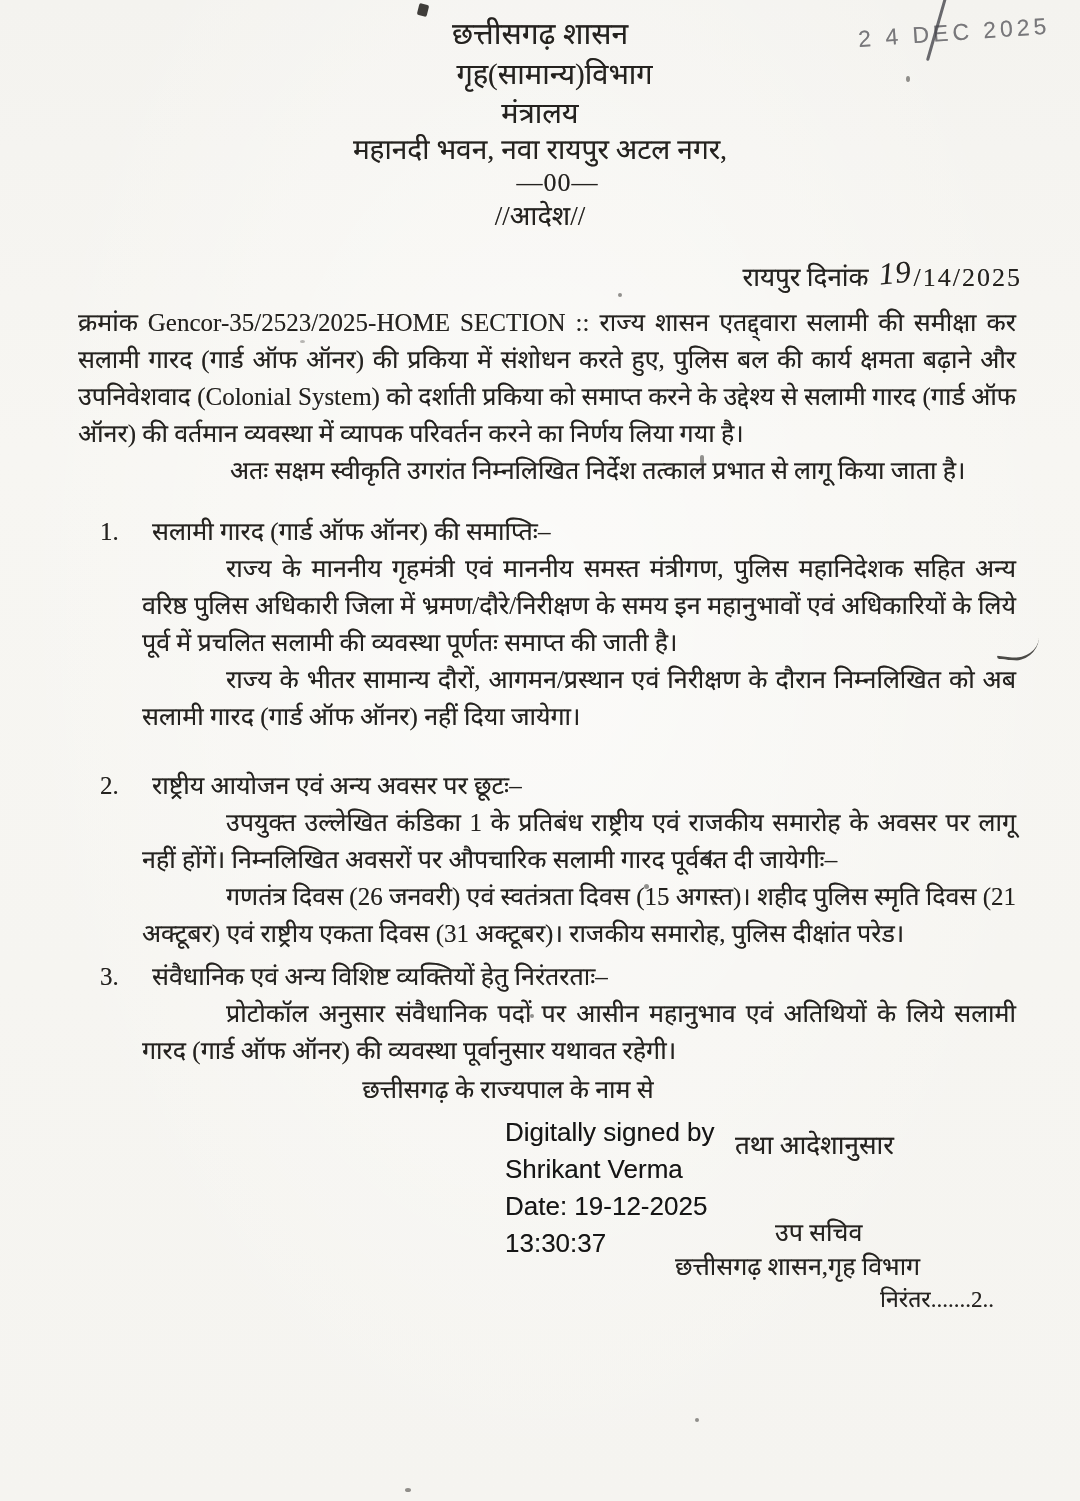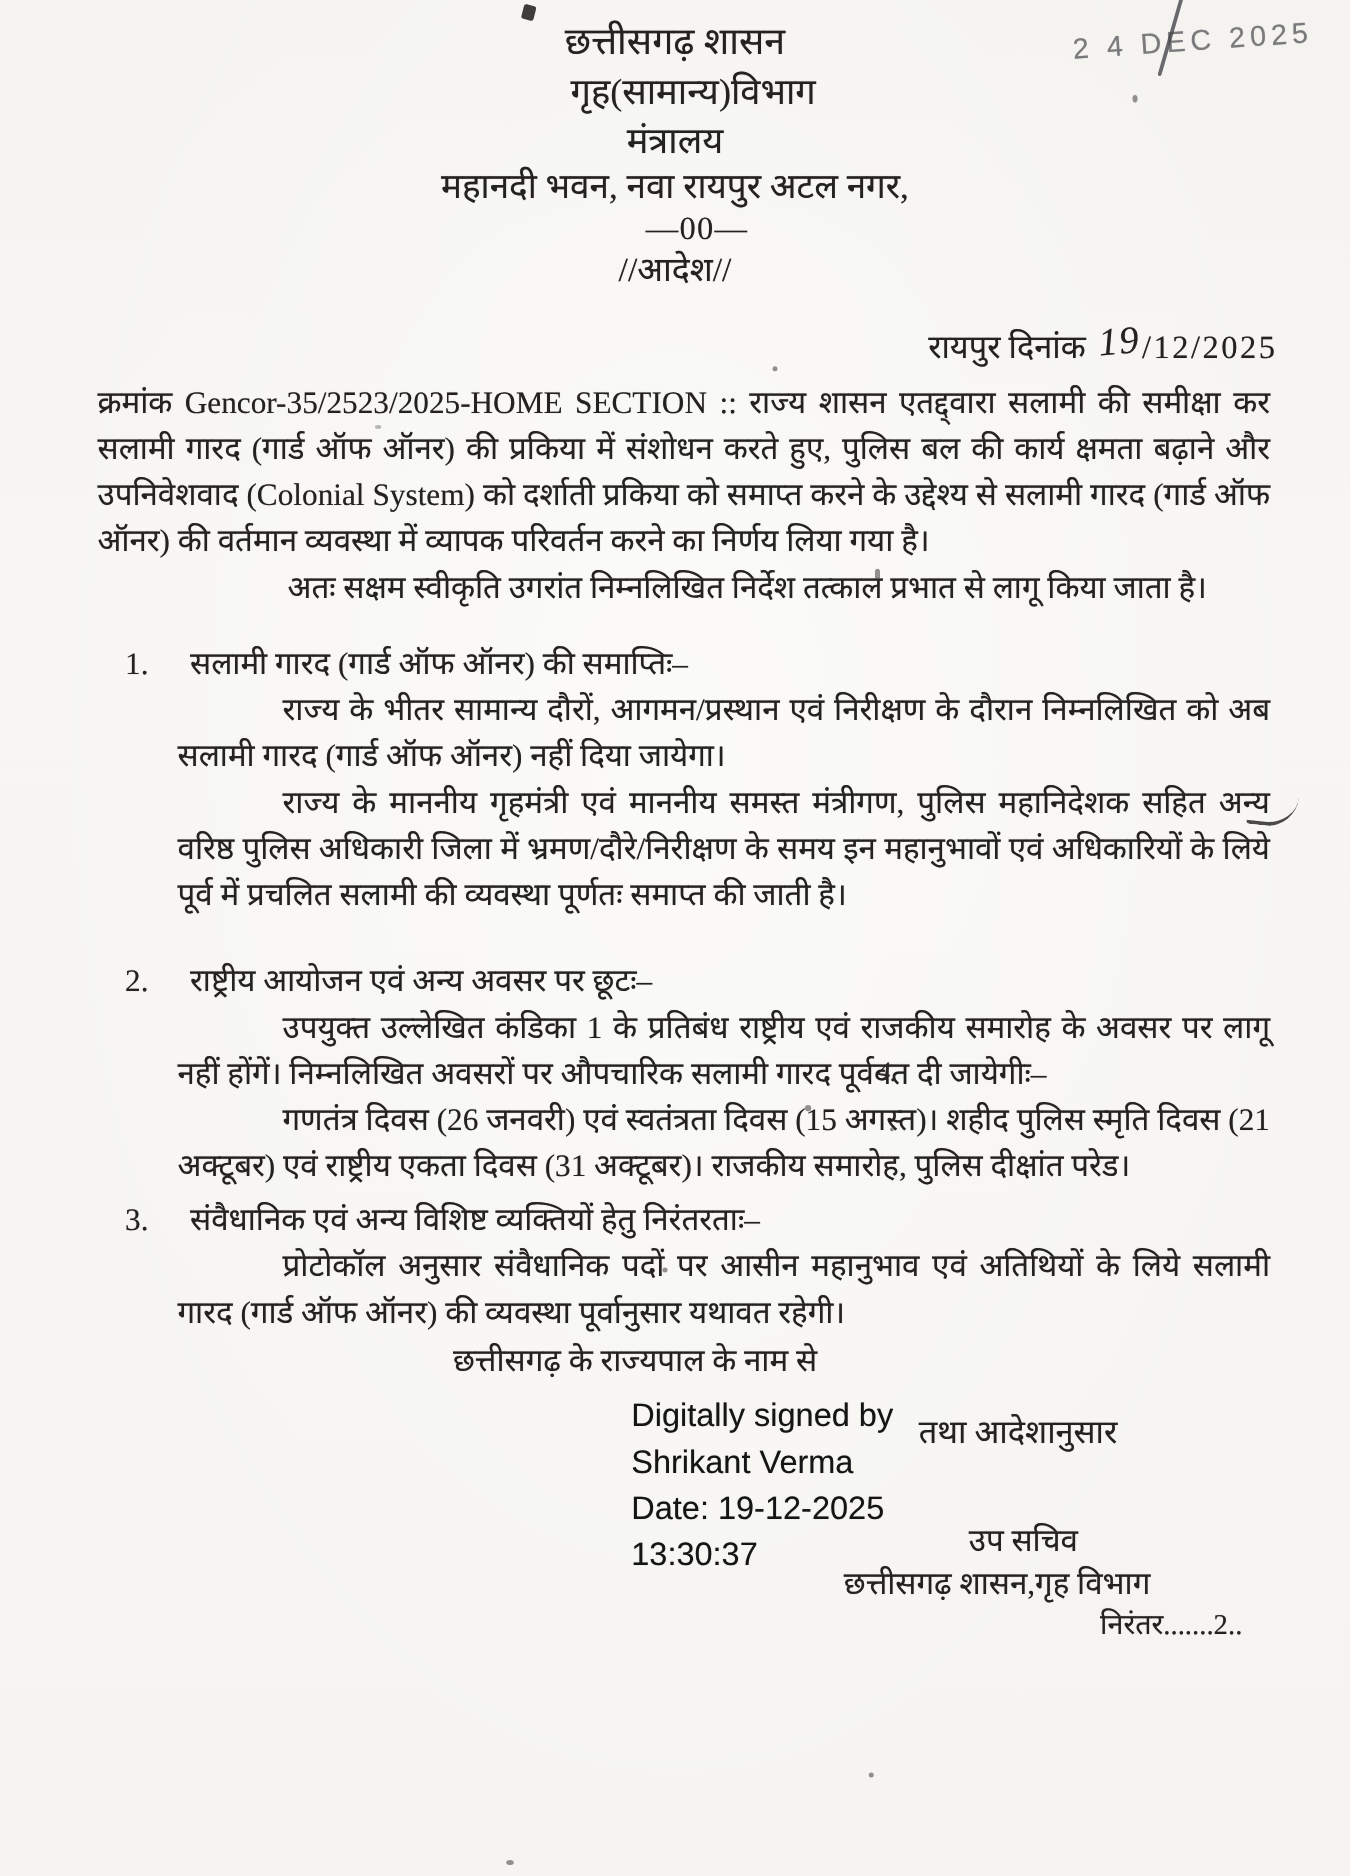--- a/index.html
+++ b/index.html
@@ -106,33 +106,33 @@
   <div class="header">
     <div class="h-line h-govt">छत्तीसगढ़ शासन</div>
     <div class="h-line h-dept">गृह(सामान्य)विभाग</div>
     <div class="h-line h-office">मंत्रालय</div>
     <div class="h-line h-addr">महानदी भवन, नवा रायपुर अटल नगर,</div>
     <div class="h-line h-div">—00—</div>
     <div class="h-line h-title">//आदेश//</div>
   </div>
 
   <div class="dateline">
-    <span>रायपुर  दिनांक</span><span class="day">19</span><span class="rest">/12/2025</span>
+    <span>रायपुर  दिनांक</span><span class="day">19</span><span class="rest">/14/2025</span>
   </div>
 
   <div class="op">क्रमांक Gencor-35/2523/2025-HOME SECTION ::  राज्य शासन एतद्द्वारा सलामी की समीक्षा कर सलामी गारद (गार्ड ऑफ ऑनर) की प्रकिया में संशोधन करते हुए, पुलिस बल की कार्य क्षमता बढ़ाने और उपनिवेशवाद (Colonial System) को दर्शाती प्रकिया को समाप्त करने के उद्देश्य से सलामी गारद (गार्ड ऑफ ऑनर) की वर्तमान व्यवस्था में व्यापक परिवर्तन करने का निर्णय लिया गया है।</div>
   <div class="op op2">अतः सक्षम स्वीकृति उगरांत निम्नलिखित निर्देश तत्काल प्रभात से लागू किया जाता है।</div>
 
   <div class="item">
     <div class="item-head">
       <span class="item-num">1.</span>
       <span>सलामी गारद (गार्ड ऑफ ऑनर) की समाप्तिः–</span>
     </div>
+    <div class="item-para">राज्य के माननीय गृहमंत्री एवं माननीय समस्त मंत्रीगण, पुलिस महानिदेशक सहित अन्य वरिष्ठ पुलिस अधिकारी जिला में भ्रमण/दौरे/निरीक्षण के समय इन महानुभावों एवं अधिकारियों के लिये पूर्व में प्रचलित सलामी की व्यवस्था पूर्णतः समाप्त की जाती है।</div>
     <div class="item-para">राज्य के भीतर सामान्य दौरों, आगमन/प्रस्थान एवं निरीक्षण के दौरान निम्नलिखित को अब सलामी गारद (गार्ड ऑफ ऑनर) नहीं दिया जायेगा।</div>
-    <div class="item-para">राज्य के माननीय गृहमंत्री एवं माननीय समस्त मंत्रीगण, पुलिस महानिदेशक सहित अन्य वरिष्ठ पुलिस अधिकारी जिला में भ्रमण/दौरे/निरीक्षण के समय इन महानुभावों एवं अधिकारियों के लिये पूर्व में प्रचलित सलामी की व्यवस्था पूर्णतः समाप्त की जाती है।</div>
   </div>
 
   <div class="item" style="margin-top:32px;">
     <div class="item-head">
       <span class="item-num">2.</span>
       <span>राष्ट्रीय आयोजन एवं अन्य अवसर पर छूटः–</span>
     </div>
     <div class="item-para">उपयुक्त उल्लेखित कंडिका 1 के प्रतिबंध राष्ट्रीय एवं राजकीय समारोह के अवसर पर लागू नहीं होंगें। निम्नलिखित अवसरों पर औपचारिक सलामी गारद पूर्ववत दी जायेगीः–</div>
     <div class="item-para">गणतंत्र  दिवस (26 जनवरी) एवं स्वतंत्रता दिवस (15 अगस्त)। शहीद पुलिस स्मृति दिवस (21 अक्टूबर) एवं राष्ट्रीय एकता दिवस (31 अक्टूबर)। राजकीय समारोह, पुलिस दीक्षांत परेड।</div>
   </div>

